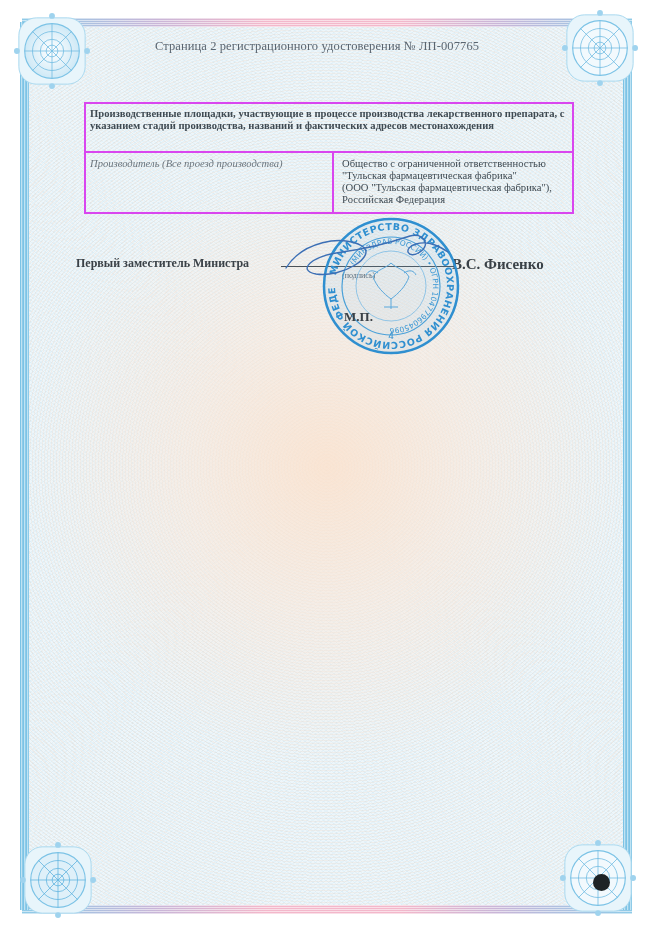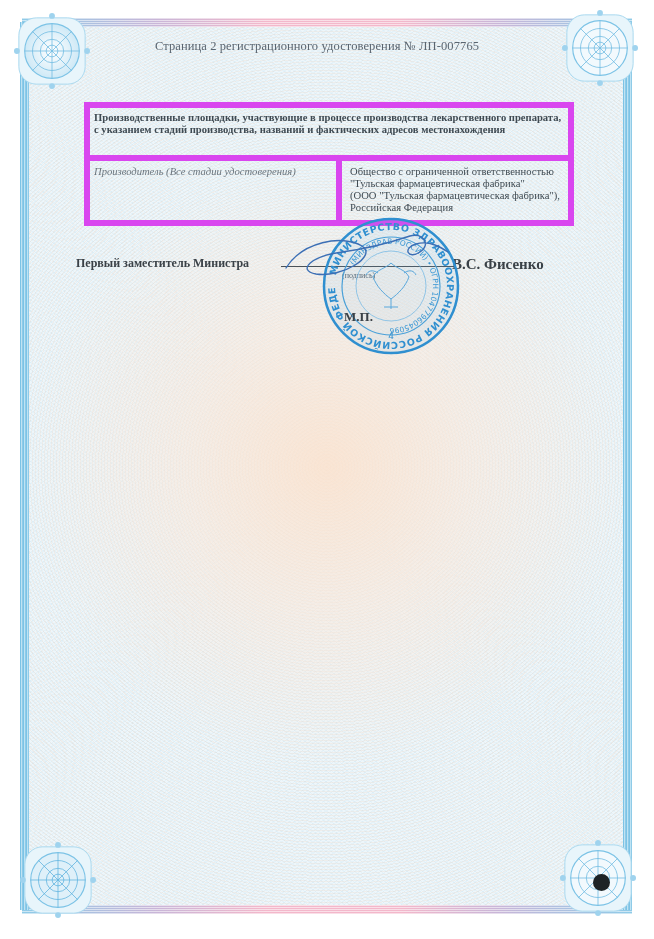--- a/index.html
+++ b/index.html
@@ -38,21 +38,21 @@
 
   .header-line {
     position:absolute; left:0; width:634px; top:39px; text-align:center;
     font-size:12.5px; color:#5a6570; letter-spacing:0.1px;
   }
 
   table.sites {
     position:absolute; left:84px; top:102px; width:490px;
     border-collapse:collapse; font-size:10.6px; color:#3f4a52;
   }
-  table.sites td { border:6px solid #d946ef; padding:2px 4px; vertical-align:top; line-height:12px; }
+  table.sites td { border:2px solid #d946ef; padding:2px 4px; vertical-align:top; line-height:12px; }
   .th-cell { font-weight:bold; height:41px; padding-top:4px !important; }
   .role-cell { width:238px; font-style:italic; color:#6a747c; height:52px; padding-top:5px !important; }
   .org-cell { padding-top:5px !important; padding-left:8px !important;margin-top:36px; }
   .addr-cell { height:18px; padding-top:4px !important; padding-left:6px !important; }
 
   .sign-title {
     position:absolute; left:76px; top:256px; font-size:12px; font-weight:bold; color:#3a4147;
   }
   .sign-line { position:absolute; left:281px; top:266px; width:175px; height:1px; background:#4a5258; }
   .sign-caption { position:absolute; left:342px; top:271px; font-size:8px; color:#55606a; }
@@ -147,21 +147,21 @@
 </div>
 
 <div class="header-line">Страница 2 регистрационного удостоверения № ЛП-007765</div>
 
 <table class="sites">
   <tbody>
       <tr>
     <td colspan="2" class="th-cell">Производственные площадки, участвующие в процессе производства лекарственного препарата, с указанием стадий производства, названий и фактических адресов местонахождения</td>
   </tr>
   <tr>
-    <td class="role-cell">Производитель (Все стадии удостоверения)</td>
+    <td class="role-cell">Производитель (Все проезд производства)</td>
     <td class="org-cell">
       <div>Общество с ограниченной ответственностью</div>
       <div>"Тульская фармацевтическая фабрика"</div>
       <div>(ООО "Тульская фармацевтическая фабрика"),</div>
       <div>Российская Федерация</div>
     </td>
   </tr>
 </tbody>
   </table>
 

